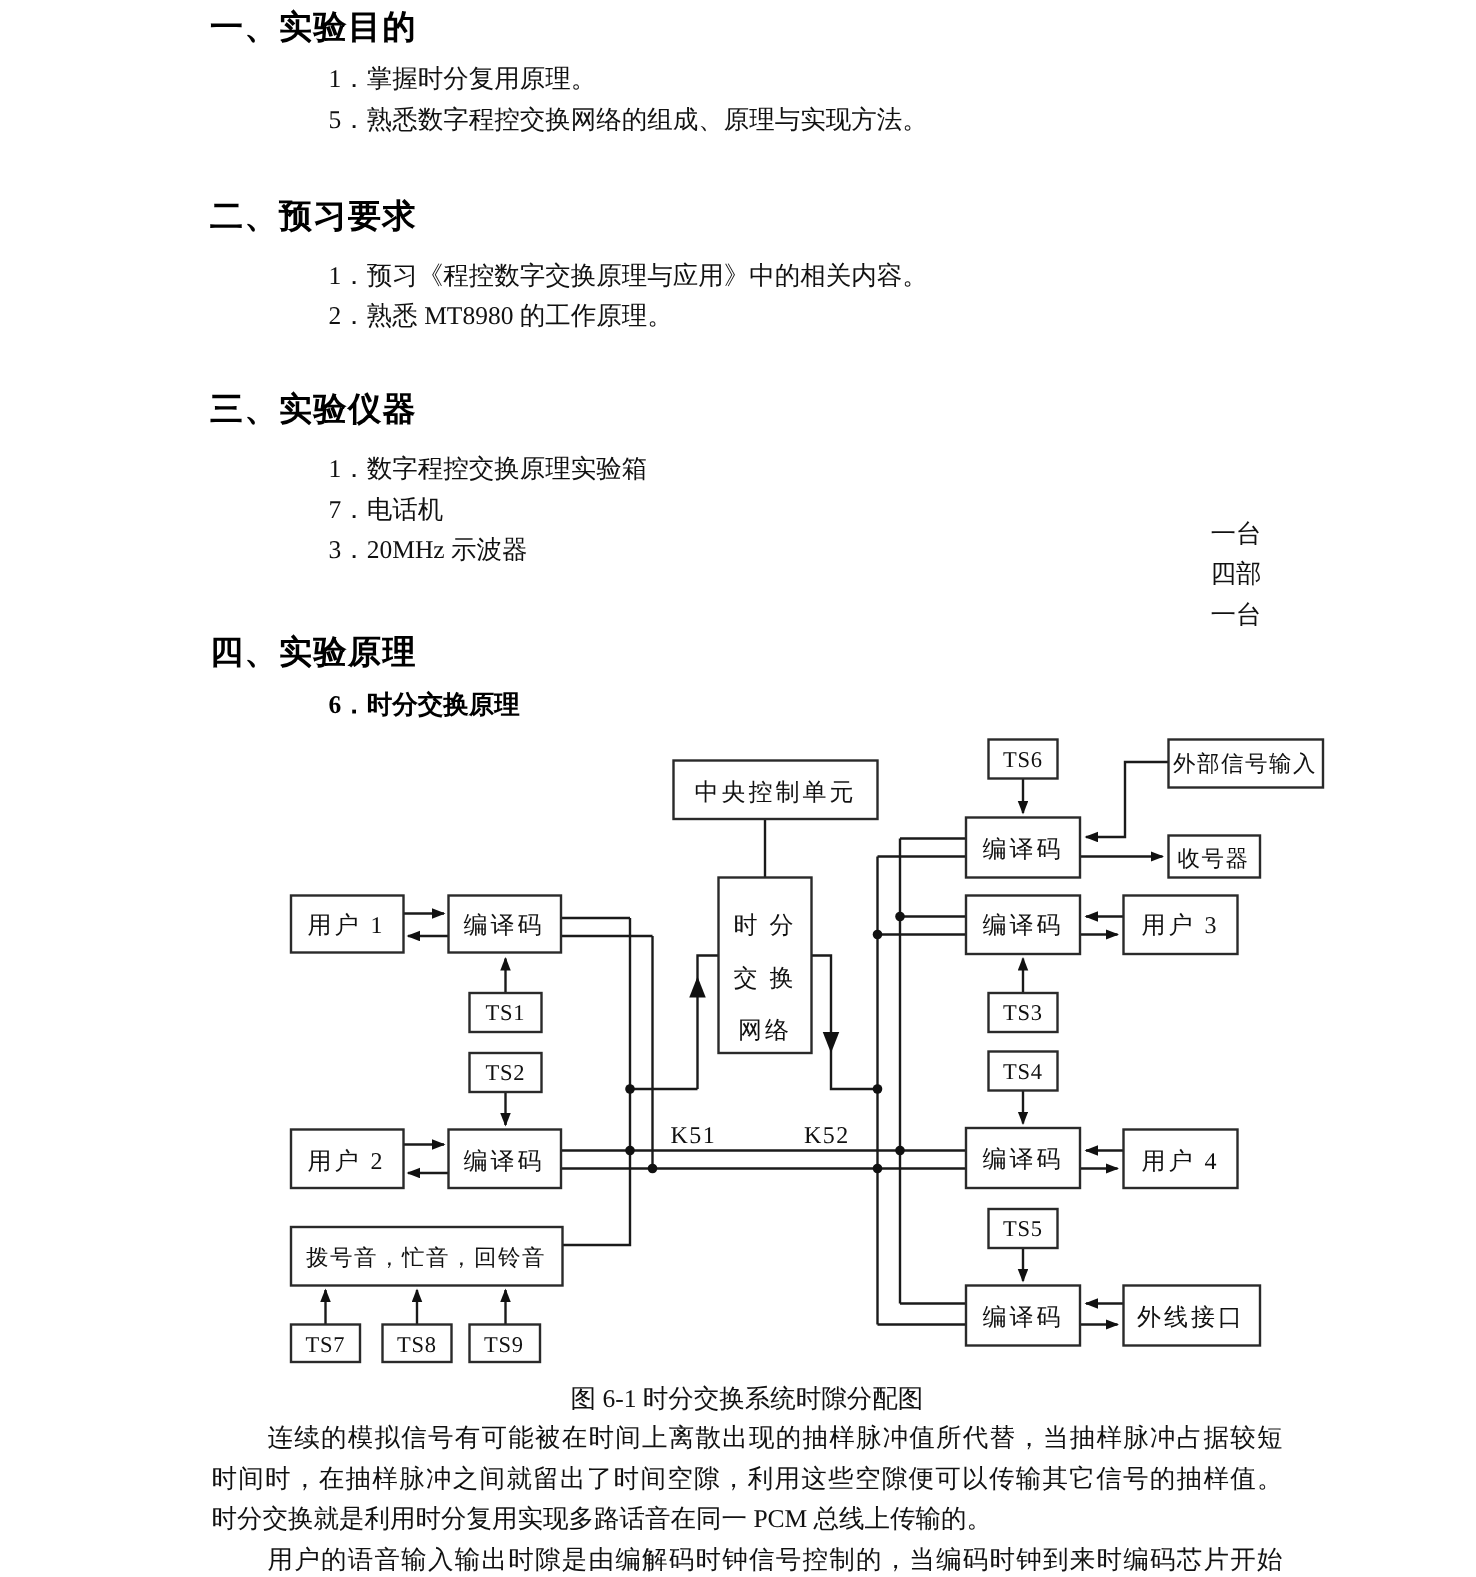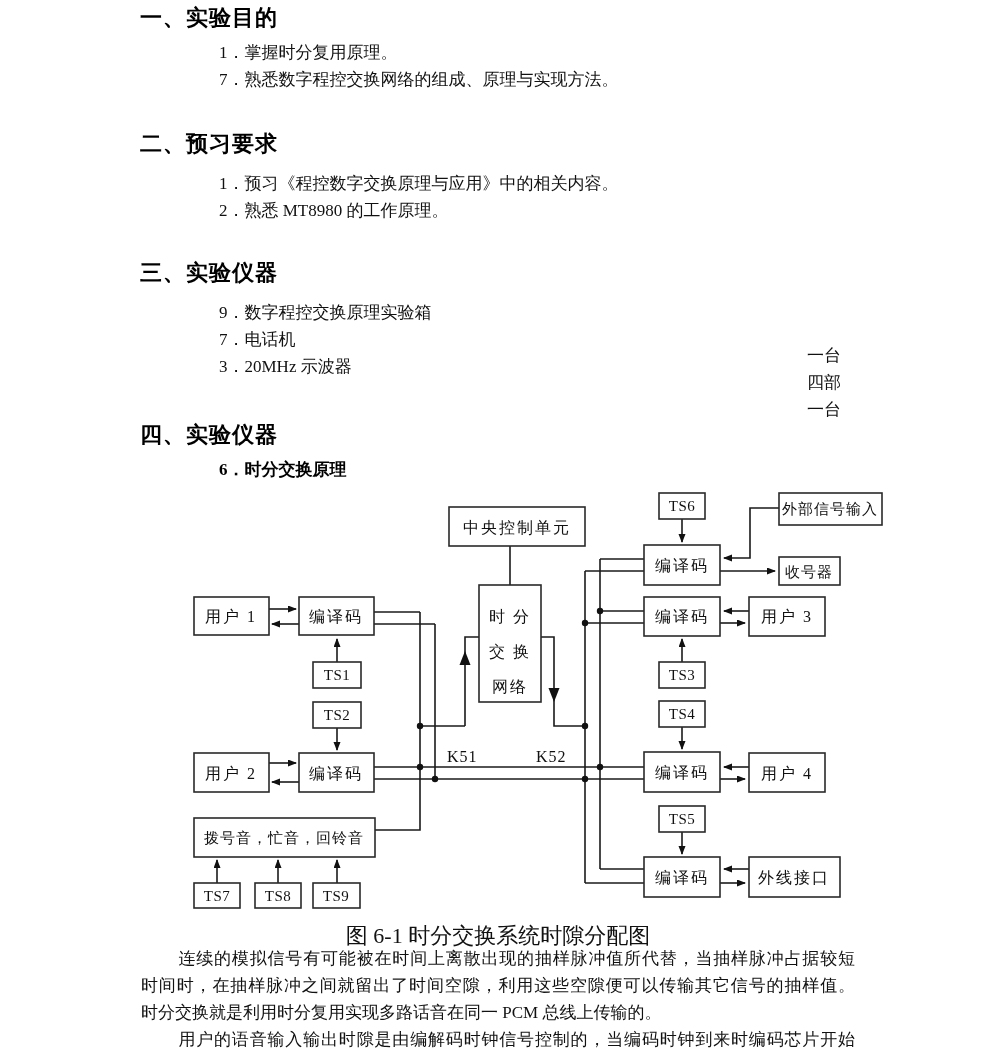--- a/index.html
+++ b/index.html
@@ -22,21 +22,21 @@
     white-space:nowrap;color:#111;margin-top:43px;
   }
   .sub{font-weight:bold;color:#000;}
   .pl{
     position:absolute;left:141px;width:714px;font-size:17px;line-height:22px;
     text-align:justify;text-align-last:justify;overflow:hidden;white-space:nowrap;color:#111;
   }
   .pl.ind{text-indent:2.2em;}
   .pl.noj{text-align:center;text-align-last:left;}
   .caption{
-    position:absolute;left:141px;width:714px;top:921px;font-size:22px;
+    position:absolute;left:141px;width:714px;top:921px;font-size:17px;
     text-align:center;text-align-last:center;color:#111;
   }
   svg{position:absolute;left:0;top:0;}
   svg .box{fill:#ffffff;stroke:#2a2a2a;stroke-width:1.6;}
   svg .wire{fill:none;stroke:#1a1a1a;stroke-width:1.6;}
   svg text{
     font-family:"Liberation Serif","DejaVu Serif",serif;fill:#111;
     font-size:16px;letter-spacing:2px;text-anchor:middle;
   }
   svg text.ts{font-size:15px;letter-spacing:0.5px;}
@@ -45,35 +45,35 @@
   svg .dot{fill:#111;stroke:none;}
   svg .ah{fill:#111;stroke:none;}
 </style>
 </head>
 <body>
 
 <div id="page">
 
   <div class="h" style="top:4px">一、实验目的</div>
   <div class="li" style="top:42px">1．掌握时分复用原理。</div>
-  <div class="li" style="top:69px">7．熟悉数字程控交换网络的组成、原理与实现方法。</div>
+  <div class="li" style="top:69px">5．熟悉数字程控交换网络的组成、原理与实现方法。</div>
 
   <div class="h" style="top:130px">二、预习要求</div>
   <div class="li" style="top:173px">1．预习《程控数字交换原理与应用》中的相关内容。</div>
   <div class="li" style="top:200px">2．熟悉 MT8980 的工作原理。</div>
 
   <div class="h" style="top:259px">三、实验仪器</div>
-  <div class="li" style="top:302px">9．数字程控交换原理实验箱</div>
+  <div class="li" style="top:302px">1．数字程控交换原理实验箱</div>
   <div class="qty" style="top:302px">一台</div>
   <div class="li" style="top:329px">7．电话机</div>
   <div class="qty" style="top:329px">四部</div>
   <div class="li" style="top:356px">3．20MHz 示波器</div>
   <div class="qty" style="top:356px">一台</div>
 
-  <div class="h" style="top:421px">四、实验仪器</div>
+  <div class="h" style="top:421px">四、实验原理</div>
   <div class="li sub" style="top:459px">6．时分交换原理</div>
 
   <svg width="984" height="1051" viewBox="0 0 984 1051">
     <defs>
       <marker id="arr" markerWidth="12" markerHeight="10" refX="8" refY="3.5" orient="auto" markerUnits="userSpaceOnUse">
         <path d="M0,0 L9,3.5 L0,7 Z" fill="#111"></path>
       </marker>
     </defs>
 
     <g>

